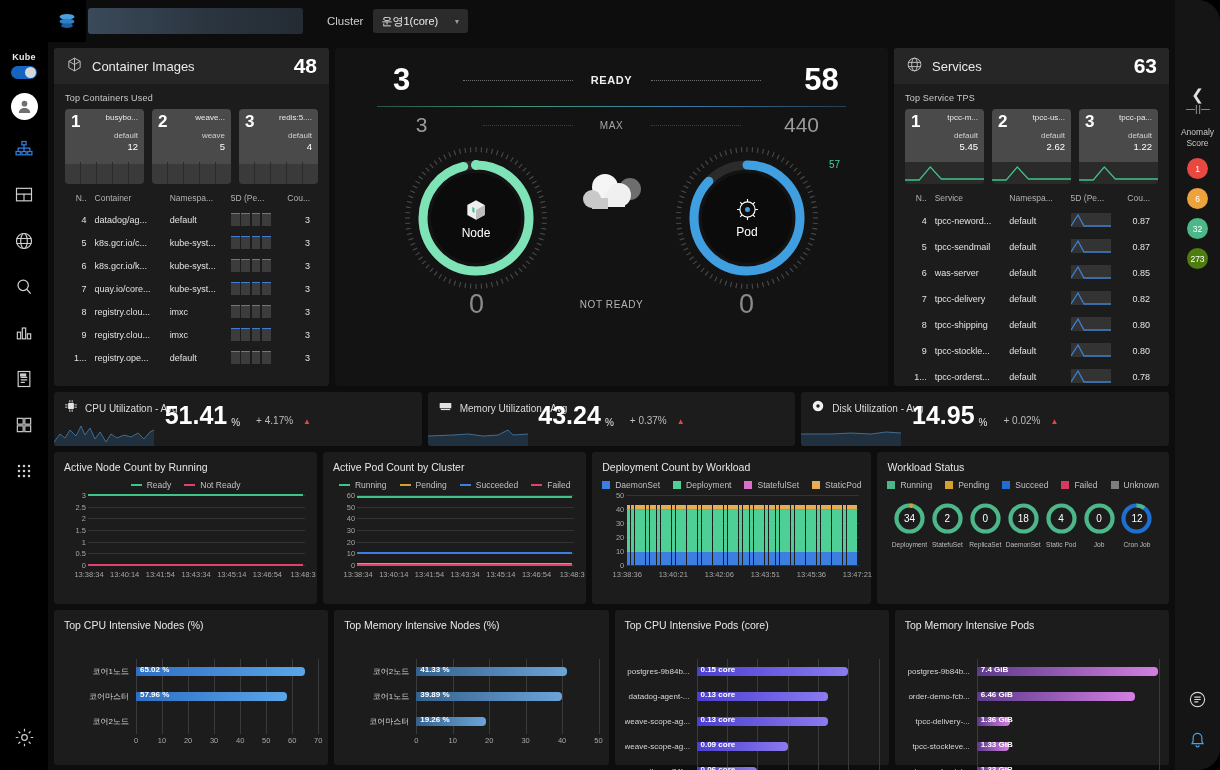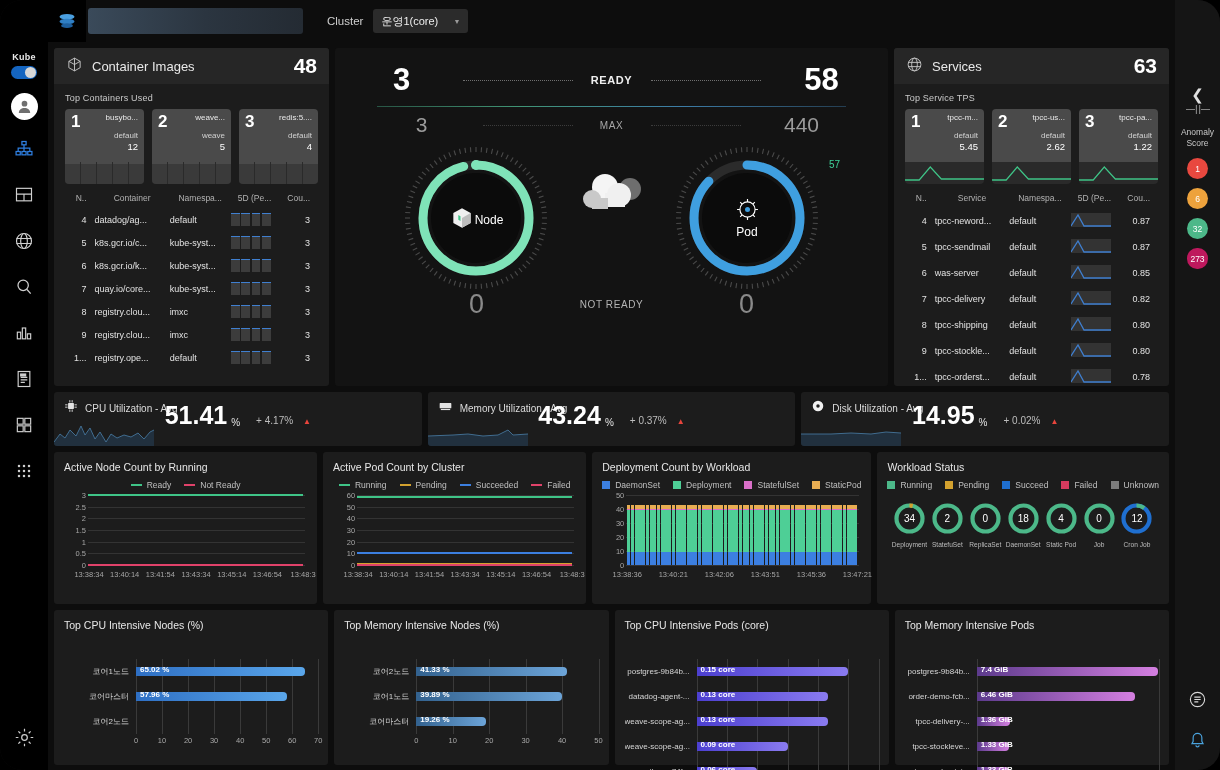--- a/index.html
+++ b/index.html
@@ -107,21 +107,21 @@
   }
   .t3-top { display:flex; align-items:flex-start; gap:4px;}
   .t3-rank { font-size:17px; font-weight:bold; color:#fff; line-height:17px;}
   .t3-name { font-size:8px; color:#e8e8e8; flex:1; text-align:right; overflow:hidden; white-space:nowrap;}
   .t3-ns { font-size:8px; color:#d2d2d2; text-align:right; margin-top:1px;}
   .t3-val { font-size:9.5px; color:#fff; text-align:right; margin-top:1px;}
   .t3-spark { height:22px; background:#2a2a2a; border-radius:0 0 4px 4px; position:relative; overflow:hidden;}
   
   table.tb { width:100%; border-collapse:collapse; margin-top:6px; }
   table.tb th {
-    font-size:8.5px; font-weight:normal; color:#b2b2b2; padding:3px 0 5px 0; text-align:center;
+    font-size:8.5px; font-weight:normal; color:#b2b2b2; padding:3px 0 5px 0; text-align:left;
   }
   table.tb td { font-size:9px; color:#e2e2e2; padding:5px 0; text-align:left;}
   .c-no { width:30px; text-align:right !important; padding-right:8px !important;}
   .c-nm { width:76px; }
   .c-ns { width:62px; }
   .c-sp { width:48px; }
   .c-ct { width:40px; text-align:right !important; padding-right:8px !important;}
   .tbl-wrap { padding:0 11px; }
   .minibar { display:flex; gap:1.5px; align-items:flex-end; height:13px; width:40px; }
   .minibar i { flex:1; background:#3c3c3c; height:13px; display:block; border-top:1.5px solid #3f7fd0;}
@@ -281,21 +281,21 @@
     <div class="rrail-caret">❮</div>
     <div class="anom-spark">—∣∣—</div>
     <div class="anom-title">
       <span>Anomaly</span><br>
       <span>Score</span>
     </div>
     <div id="anomaly-badges">
         <div class="badge" style="background: rgb(232, 72, 63);">1</div>
         <div class="badge" style="background: rgb(237, 162, 60);">6</div>
         <div class="badge" style="background: rgb(76, 184, 137);">32</div>
-        <div class="badge" style="background: #be185d; border-radius: 10px;">273</div>
+        <div class="badge" style="background: #4d7c0f;">273</div>
       </div>
     <div class="rrail-bottom">
       <div class="rr-icon">
         <svg width="19" height="19" viewBox="0 0 24 24" fill="none" stroke="currentColor" stroke-width="1.4">
             <circle cx="12" cy="12" r="9"></circle>
             <path d="M8 9h8M8 12h8M8 15h5"></path>
           </svg>
       </div>
       <div class="rr-icon">
         <svg width="19" height="19" viewBox="0 0 24 24" fill="none" stroke="#4aa3dd" stroke-width="1.5">
@@ -615,21 +615,21 @@
                   <line x1="54.60487837125346" y1="12.230269924519867" x2="53.05979339937872" y2="7.474987343044106" stroke="#4a4a4a" stroke-width="1.1"></line>
                   <line x1="59.59260598551026" y1="10.823585253753336" x2="58.425379166230734" y2="5.961735651764954" stroke="#4a4a4a" stroke-width="1.1"></line>
                   <line x1="64.67532530734475" y1="9.812569520720913" x2="63.8931529821436" y2="4.874127817745233" stroke="#4a4a4a" stroke-width="1.1"></line>
                   <line x1="69.82169968196219" y1="9.203455973613558" x2="69.42940420332296" y2="4.218869304947916" stroke="#4a4a4a" stroke-width="1.1"></line>
                 </g>
               <circle cx="75" cy="75" r="53" fill="none" stroke="#2b2b2b" stroke-width="9"></circle>
               <circle cx="75" cy="75" r="53" fill="none" stroke="#7fe3b8" stroke-width="9" stroke-dasharray="320 333" stroke-linecap="round" transform="rotate(-90 75 75)"></circle>
               <circle cx="75" cy="75" r="45" fill="#0b0b0b"></circle>
               <circle cx="75" cy="22" r="5" fill="#7fe3b8"></circle>
             </svg>
-            <div style="position:absolute;inset:0;display:flex;flex-direction:row;align-items:center;justify-content:center;">
+            <div style="position:absolute;inset:0;display:flex;flex-direction:column;align-items:center;justify-content:center;">
               <svg width="26" height="26" viewBox="0 0 24 24">
                 <path d="M12 3l8 4.3v9.4L12 21l-8-4.3V7.3z" fill="#efefef"></path>
                 <path d="M12 12l8-4.7v9.4L12 21z" fill="#bdbdbd"></path>
                 <path d="M8.6 9.2v4.4l2 1.1v-4.4z" fill="#3fc487"></path>
               </svg>
               <div class="g-lbl" style="margin-top:3px;">Node</div>
             </div>
           </div>
 
           <div class="gauge g-right">

